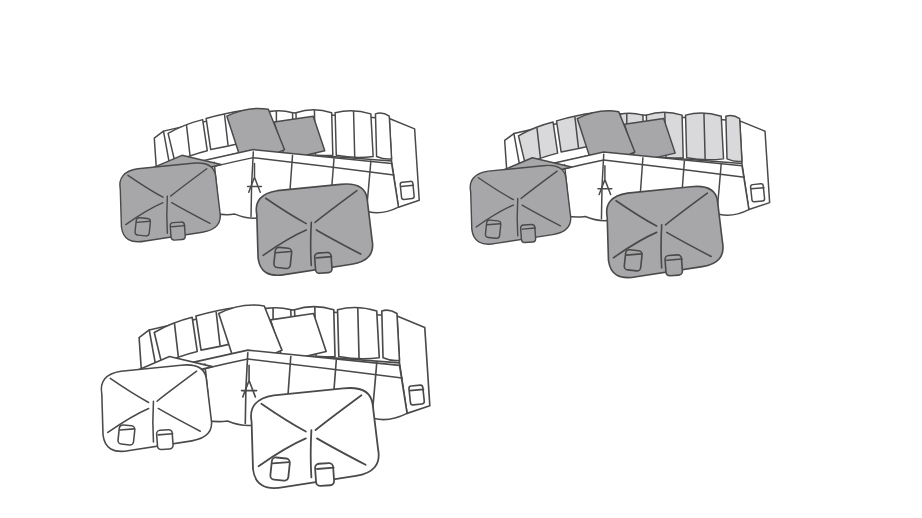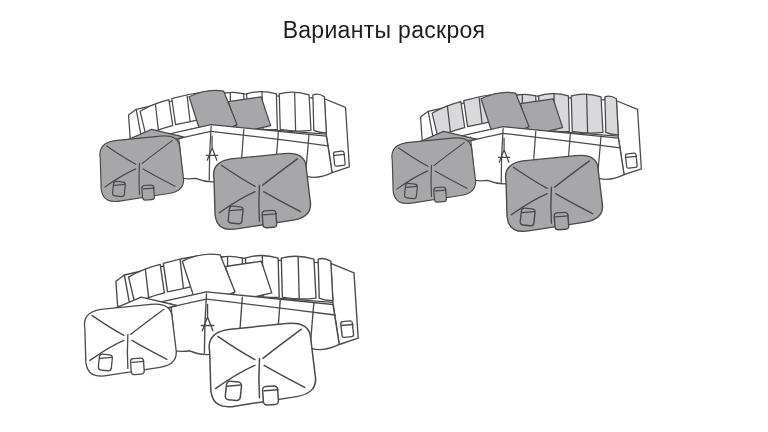--- a/index.html
+++ b/index.html
@@ -15,21 +15,20 @@
   #v1{left:94px; top:80px; width:288px; height:168px;}
   #v2{left:386px;top:82px; width:288px; height:168px;}
   #v3{left:78px; top:246px;width:316px; height:178px;}
   .defs{position:absolute;width:0;height:0;overflow:hidden;}
 </style>
 </head>
 <body>
 
 <div class="stage" style="background: rgb(255, 255, 255);">
 
-  <div class="title">Варианты раскроя</div>
 
   <svg class="defs" aria-hidden="true">
     <defs>
 
       <g id="pouf" stroke-linejoin="round" stroke-linecap="round">
         <path d="M10,26 Q7,10 26,7 L76,2 Q95,0 97,13 L101,46 Q104,62 85,65 L33,73 Q13,77 11,60 Z" fill="var(--ottoman)"></path>
         <path d="M17,13 Q36,26 49,33" fill="none"></path>
         <path d="M89,7 Q66,24 56,32" fill="none"></path>
         <path d="M15,58 Q35,44 49,38" fill="none"></path>
         <path d="M92,57 Q69,45 57,38" fill="none"></path>

